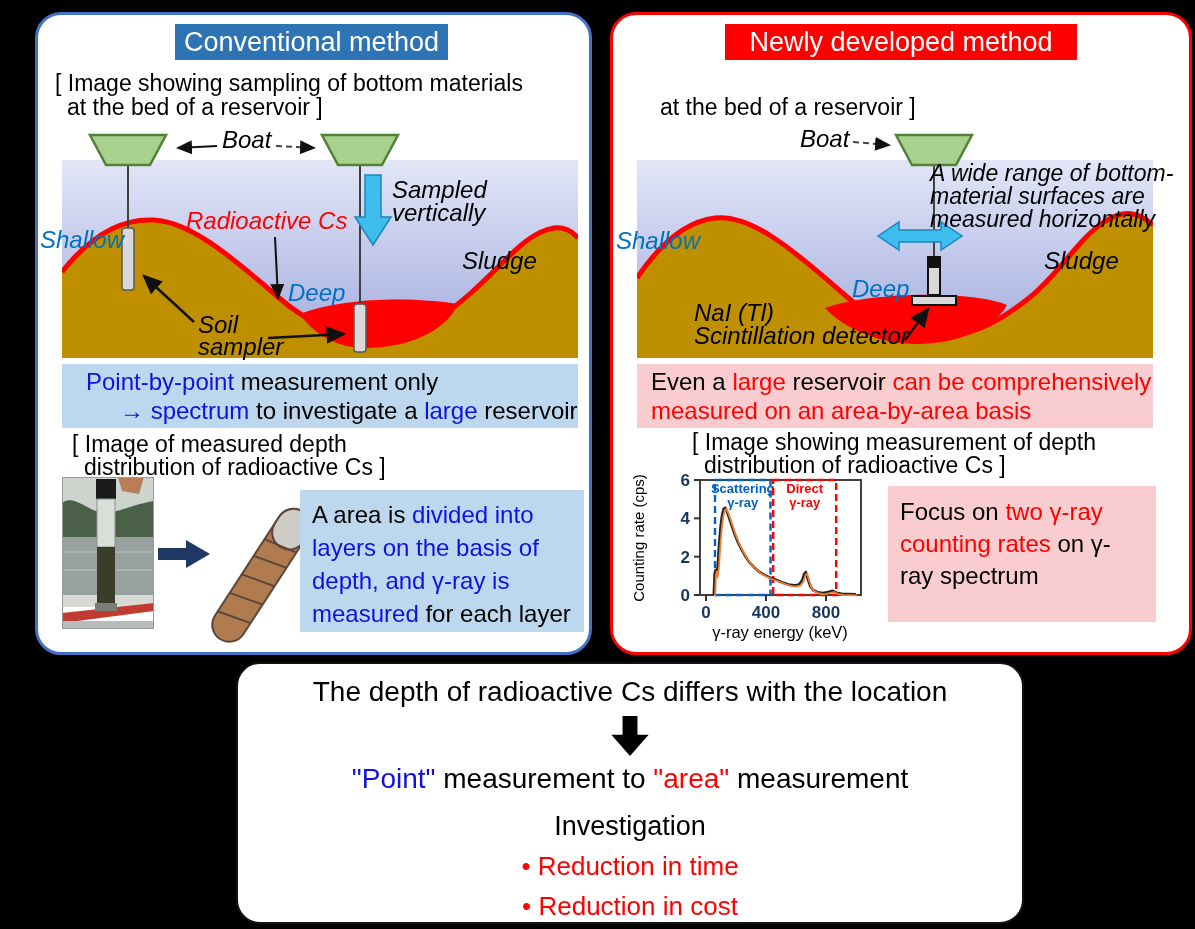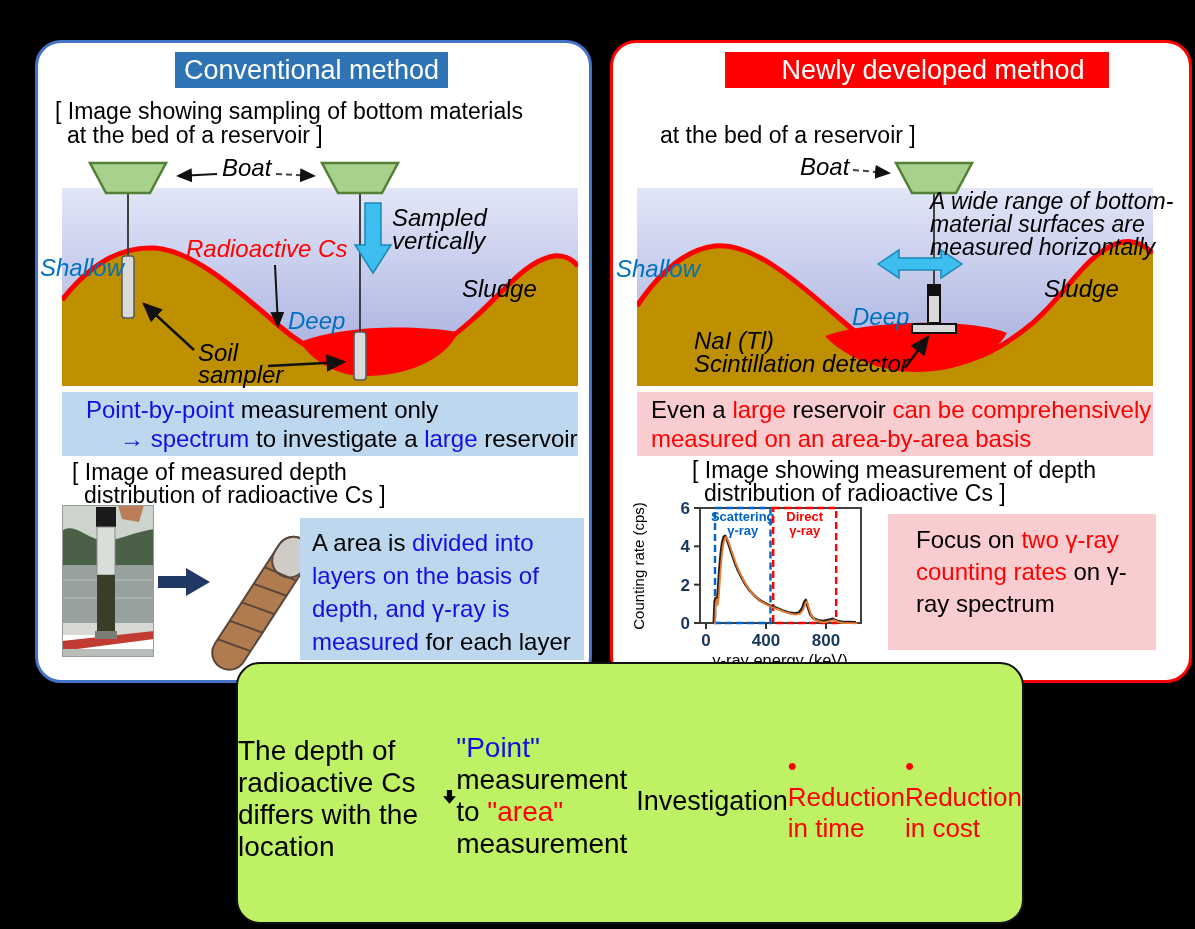--- a/index.html
+++ b/index.html
@@ -1,38 +1,38 @@
 <!DOCTYPE html>
 <html><head>
 <meta charset="utf-8">
 <style>
   html,body{margin:0;padding:0;background:#000;}
   #stage{position:relative;width:1195px;height:929px;background:#000;overflow:hidden;
          font-family:"Liberation Sans",sans-serif;color:#000;}
-  .panel{position:absolute;top:12px;height:637px;background:#fff;border-radius:26px;margin-top:28px;}
+  .panel{position:absolute;top:12px;height:637px;background:#fff;border-radius:26px;}
   #left-panel{left:35px;width:551px;border:3px solid #4472C4;}
   #right-panel{left:610px;width:576px;border:3px solid #FF0000;}
   .hdr{position:absolute;color:#fff;font-size:27px;text-align:center;line-height:36px;height:36px;}
   #lp-hdr{left:137px;top:9px;width:273px;background:#2E74B5;}
-  #rp-hdr{left:112px;top:9px;width:352px;background:#FF0000;padding-left:32px;}
+  #rp-hdr{left:112px;top:9px;width:352px;background:#FF0000;}
   .cap{position:absolute;font-size:23px;line-height:23px;white-space:nowrap;}
   .lbl{position:absolute;font-size:24px;line-height:25px;white-space:nowrap;font-style:italic;}
   .bluelbl{color:#0070C0;}
   .redlbl{color:#FF0000;}
   .dsvg{position:absolute;}
   .notebox{position:absolute;font-size:24px;line-height:29px;padding:3px 0 0 14px;box-sizing:border-box;}
   .bluebox{background:#BDD7EE;}
   .pinkbox{background:#F9CDD0;}
   .tk{color:#000;} .tb{color:#1010E0;} .tr{color:#FF0000;}
   #lp-corenote{position:absolute;left:262px;top:475px;width:284px;height:142px;background:#BDD7EE;
       font-size:24px;line-height:33px;padding:8px 12px;box-sizing:border-box;}
   #rp-focusnote{position:absolute;left:275px;top:471px;width:268px;height:136px;background:#F9CDD0;
-      font-size:24px;line-height:32px;padding:10px 28px;box-sizing:border-box;}
-  #bottom-box{position:absolute;left:236px;top:662px;width:784px;height:258px;background:#bef264;
-      border:2px solid #111;border-radius:24px;display:flex;flex-direction:row;align-items:center;}
+      font-size:24px;line-height:32px;padding:10px 12px;box-sizing:border-box;}
+  #bottom-box{position:absolute;left:236px;top:662px;width:784px;height:258px;background:#ffffff;
+      border:2px solid #111;border-radius:24px;display:flex;flex-direction:column;align-items:center;}
   #bb-line1{font-size:28px;margin-top:12px;}
   #bb-arrow{margin-top:8px;}
   #bb-line2{font-size:28px;margin-top:6px;}
   #bb-line3{font-size:27px;margin-top:16px;}
   .bb-bullet{font-size:26px;color:#FF0000;margin-top:9px;}
   svg text{font-family:"Liberation Sans",sans-serif;}
 </style>
 </head>
 <body>
 

